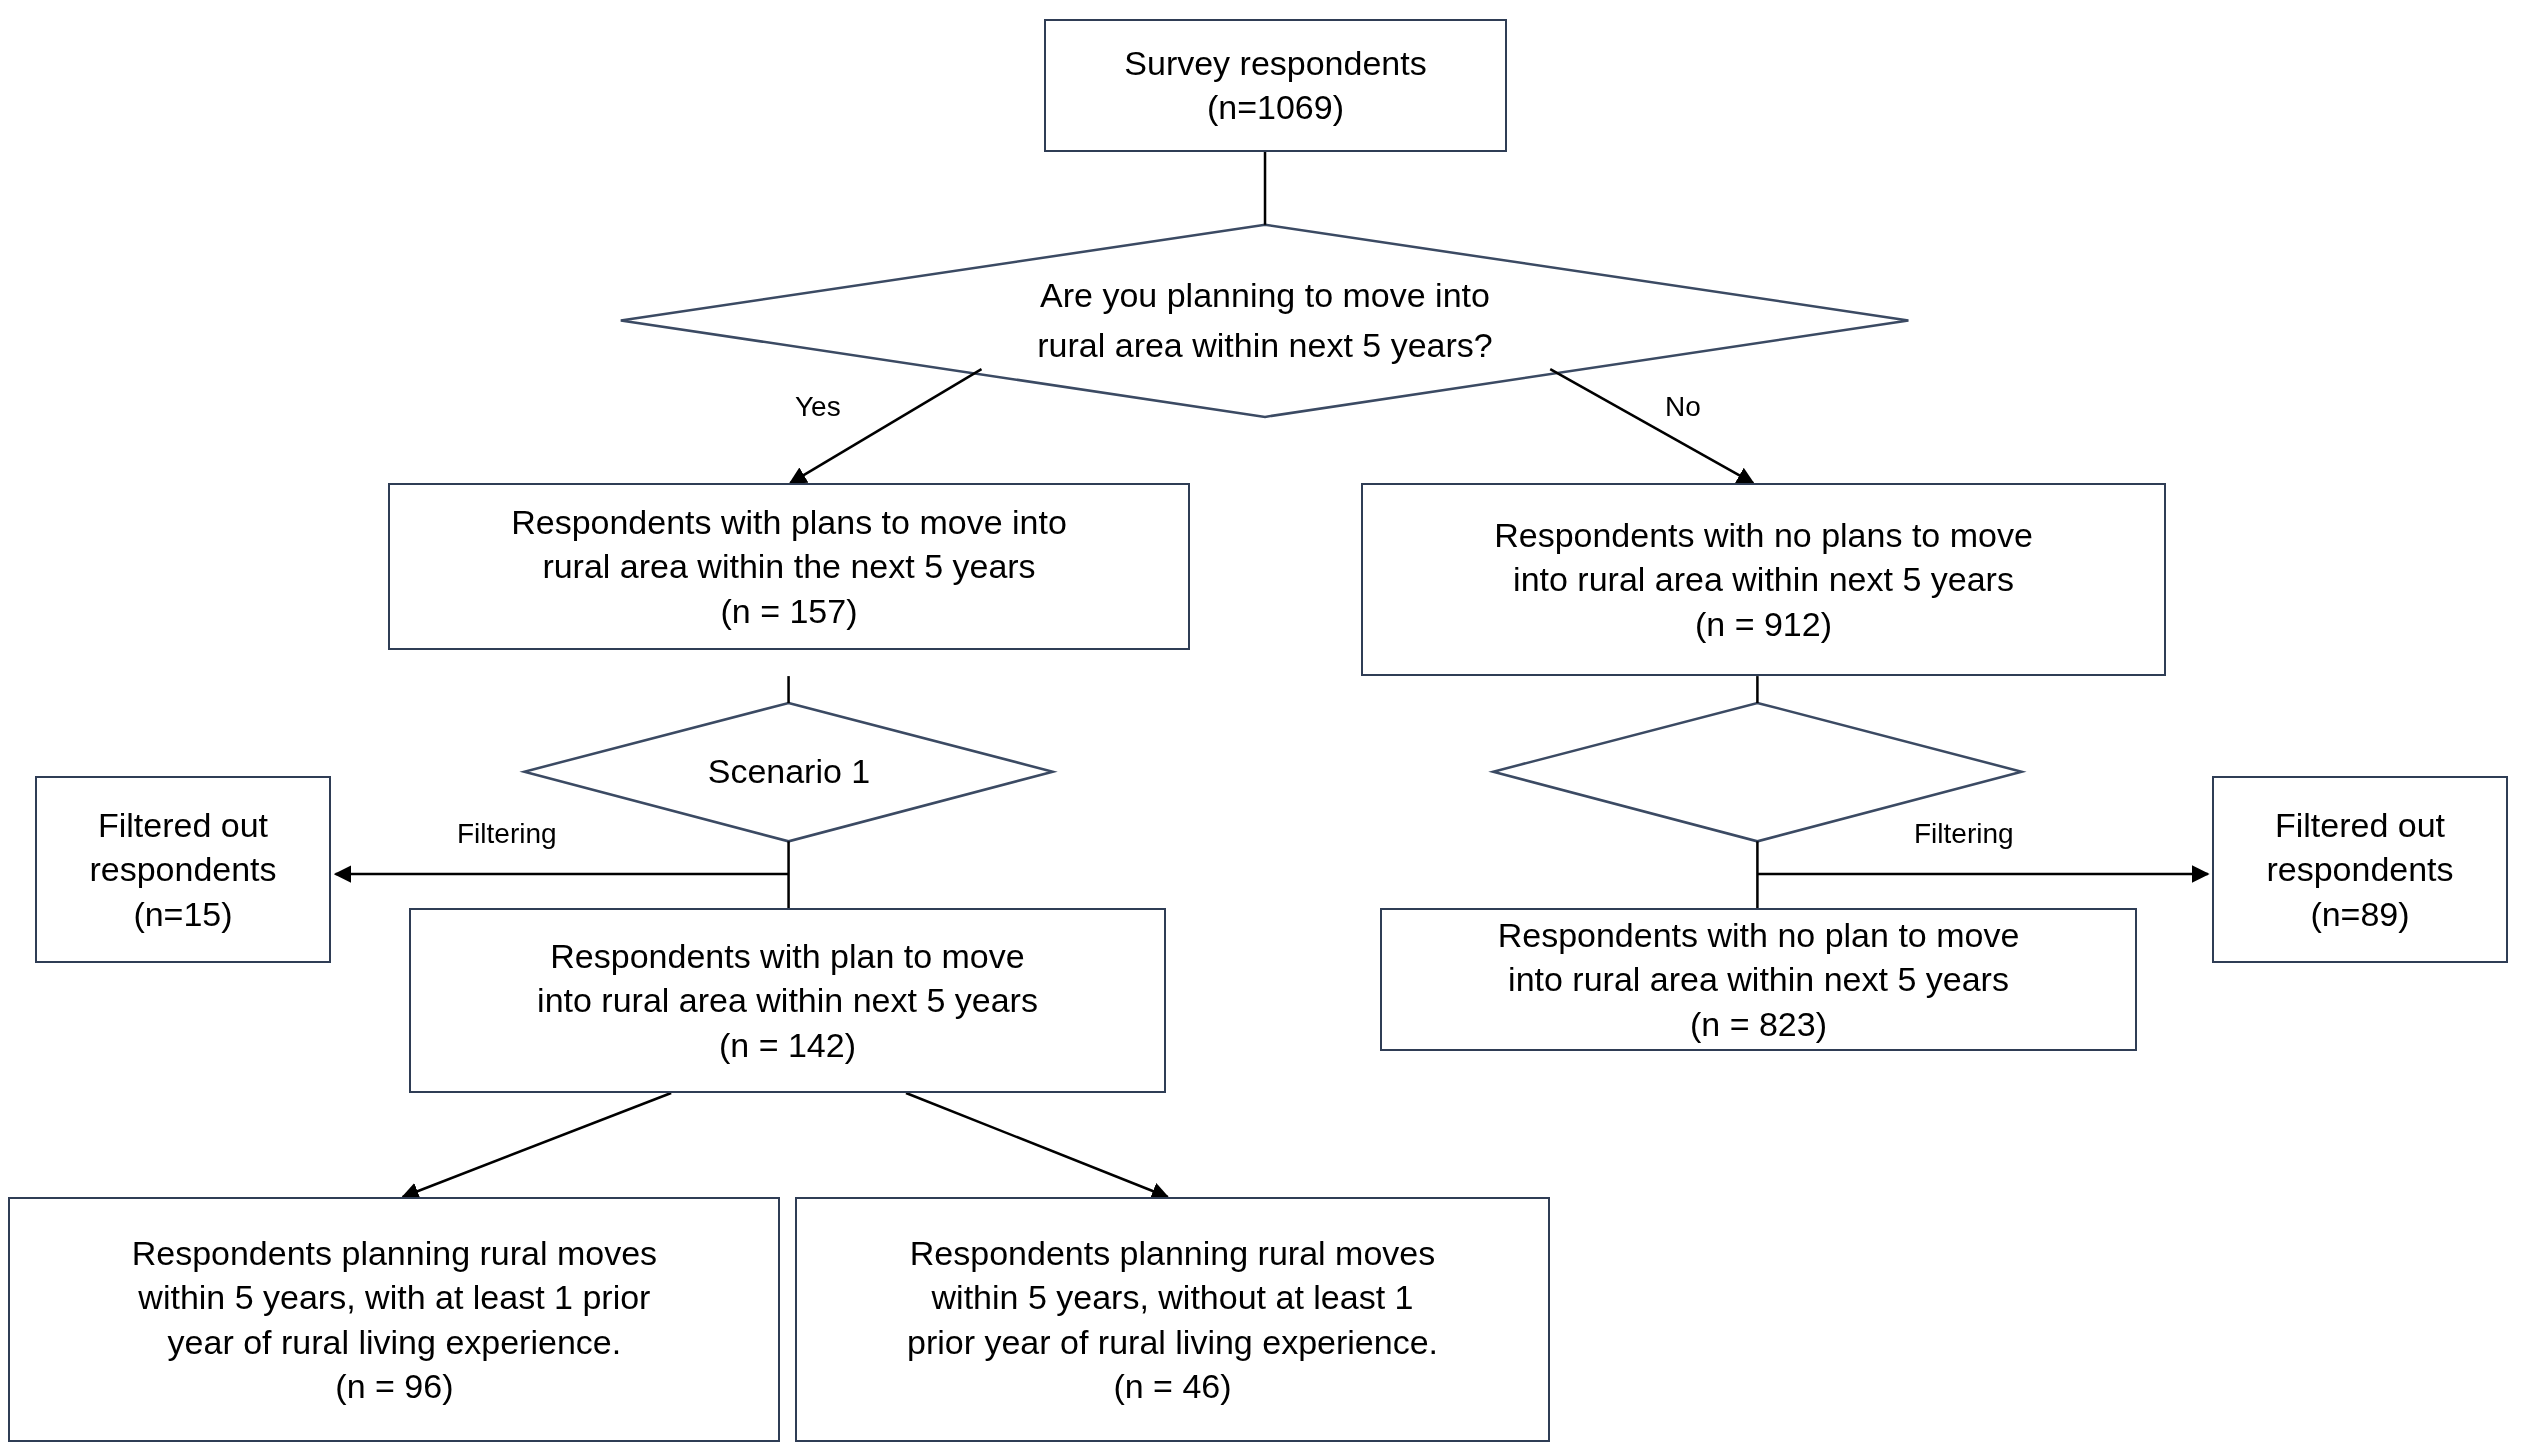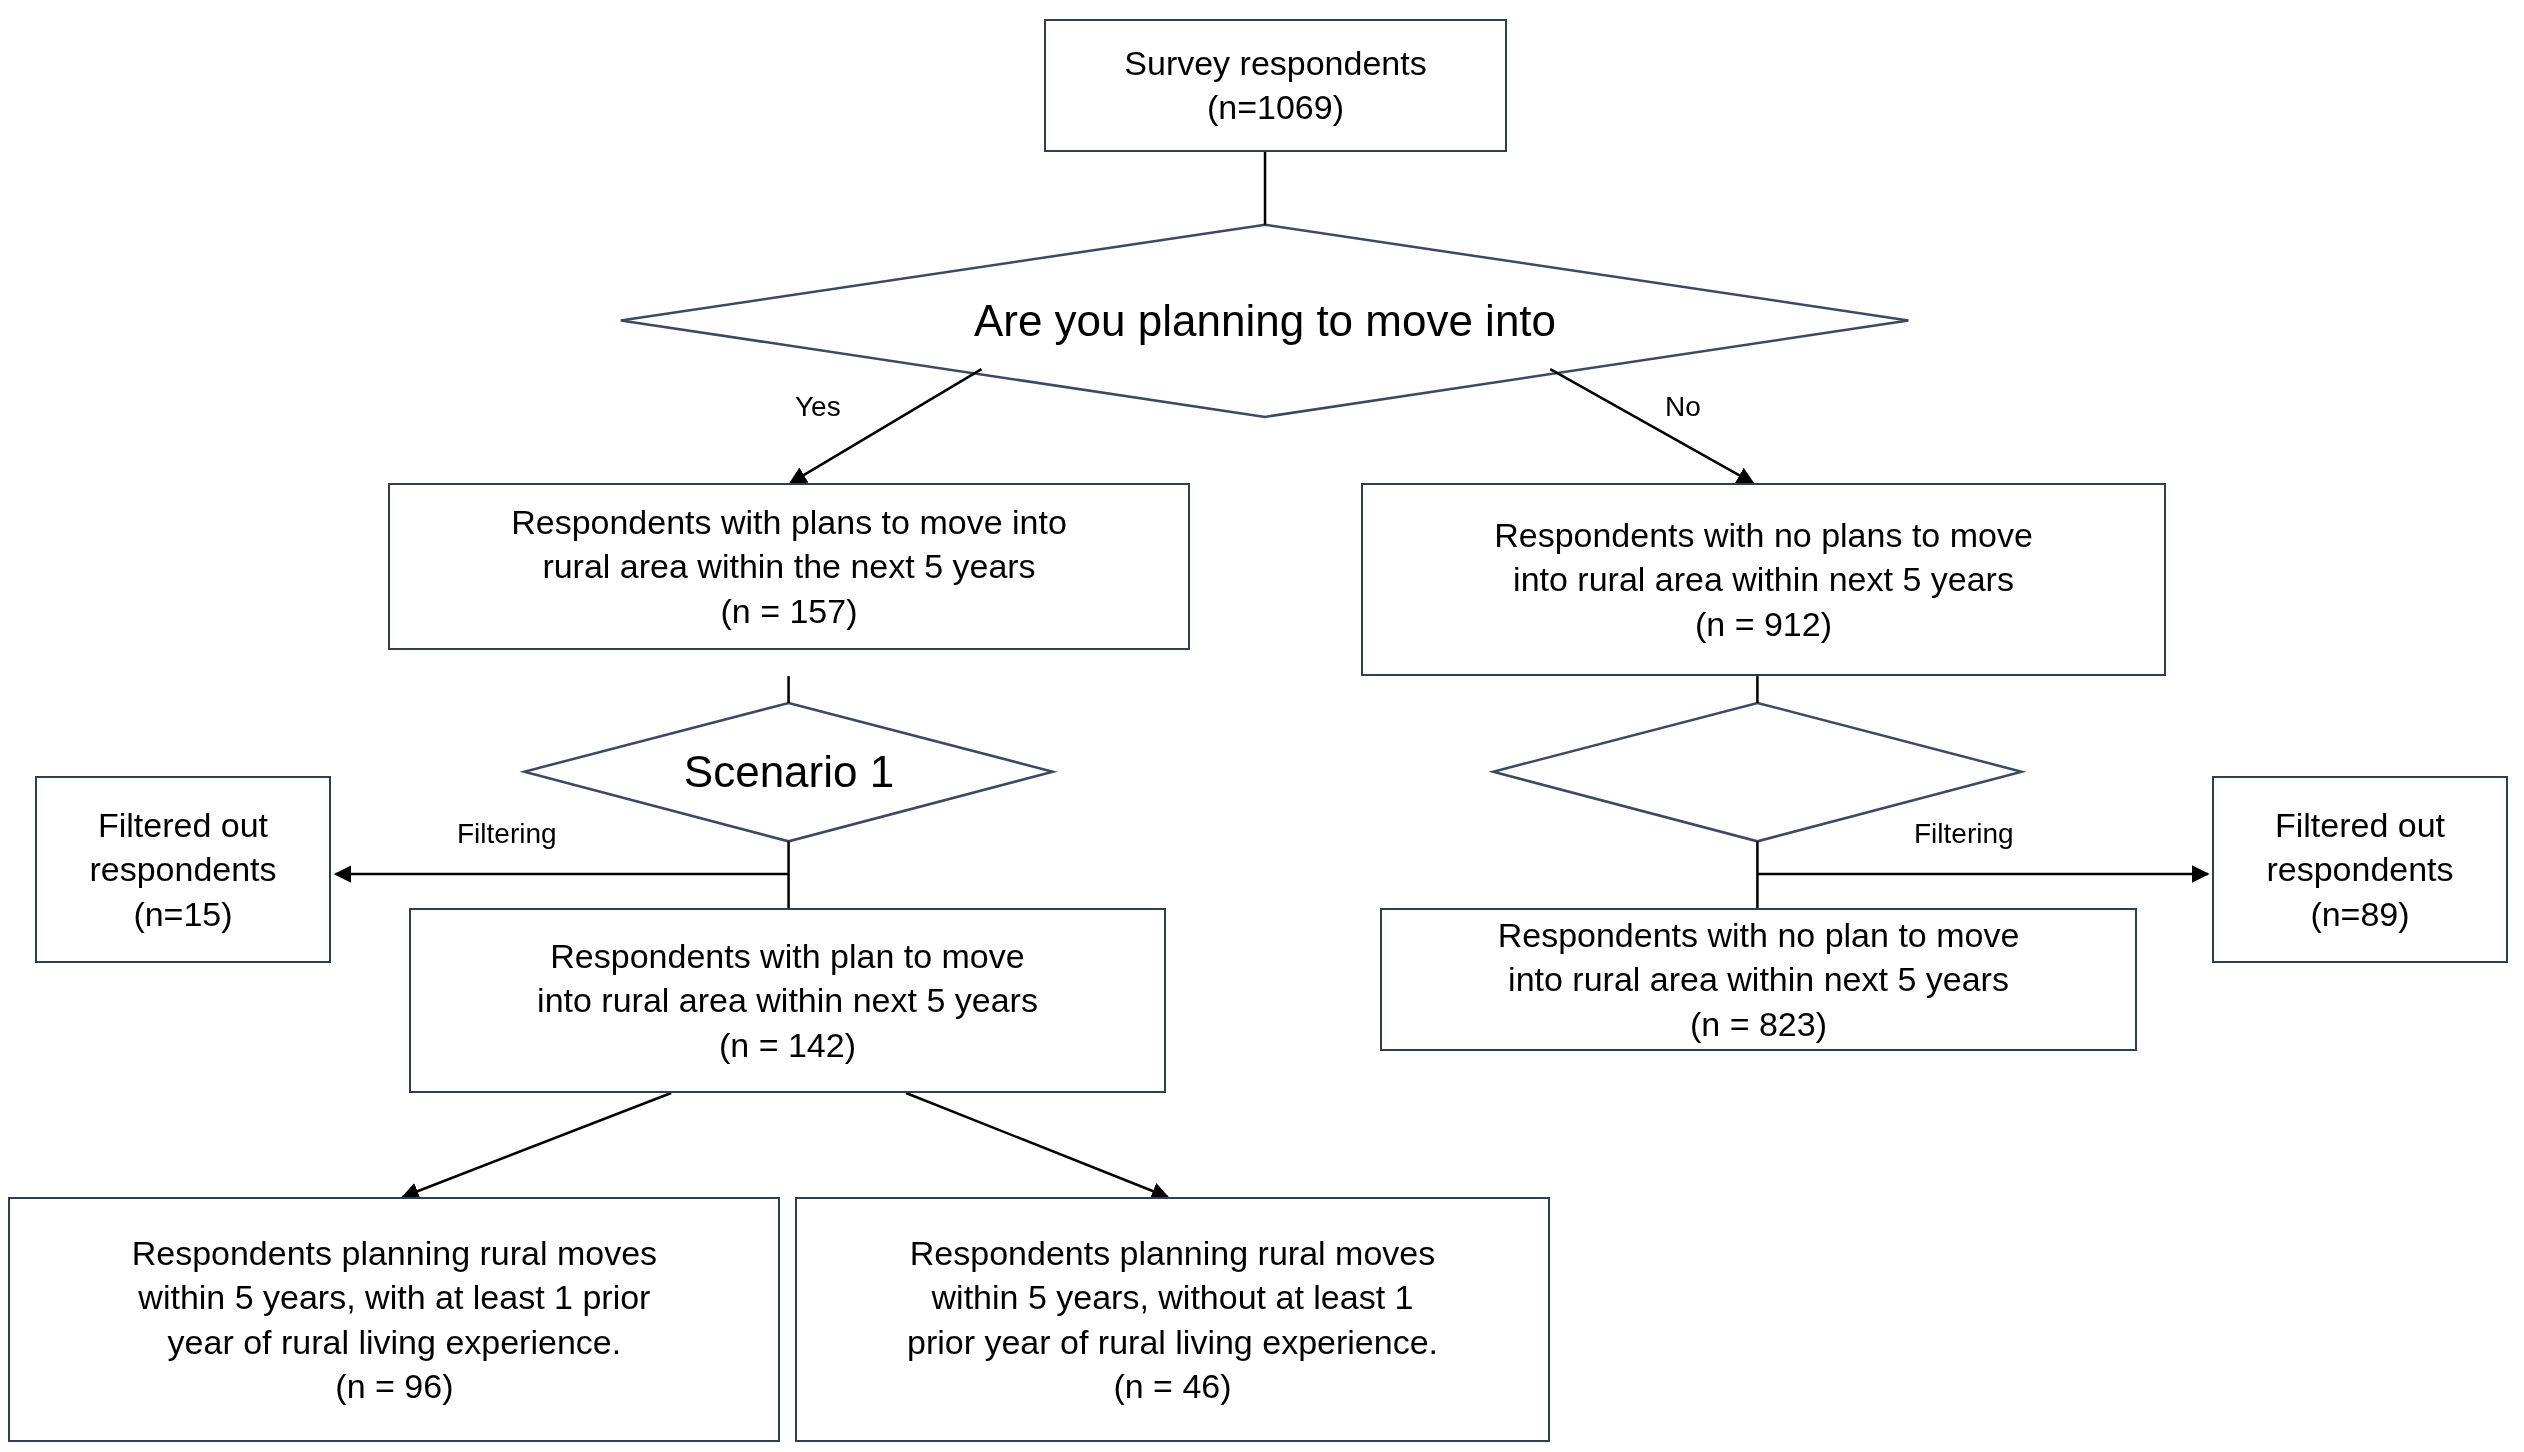--- a/index.html
+++ b/index.html
@@ -41,21 +41,21 @@
   }
   .box .line { display: block; white-space: nowrap; }
   .diamond-label {
     position: absolute;
     display: flex;
     flex-direction: column;
     align-items: center;
     justify-content: center;
     text-align: center;
     color: #000000;
-    font-size: 44px;
+    font-size: 34px;
     line-height: 1.45;
     background: transparent;
   }
   .edge-label {
     position: absolute;
     color: #000000;
     font-size: 28px;
     white-space: nowrap;
     background: transparent;
   }
@@ -101,20 +101,21 @@
     <line x1="1080" y1="1303" x2="1392" y2="1427" stroke="#000000" stroke-width="3" marker-end="url(#arrow)"></line>
   </svg>
 
   <div class="node box" style="left:1036px; top:18.5px; width:463px; height:133px;margin-left:8px;">
     <span class="line">Survey respondents</span>
     <span class="line">(n=1069)</span>
   </div>
 
   <div class="diamond-label" style="left:881px; top:262px; width:768px; height:117px;">
     <span class="line">Are you planning to move into</span>
+    <span class="line">rural area within next 5 years?</span>
   </div>
 
   <div class="edge-label" style="left:795px; top:391px;">Yes</div>
 
   <div class="edge-label" style="left:1665px; top:391px;">No</div>
 
   <div class="node box" style="left:388px; top:483px; width:802px; height:167px;">
     <span class="line">Respondents with plans to move into</span>
     <span class="line">rural area within the next 5 years</span>
     <span class="line">(n = 157)</span>

